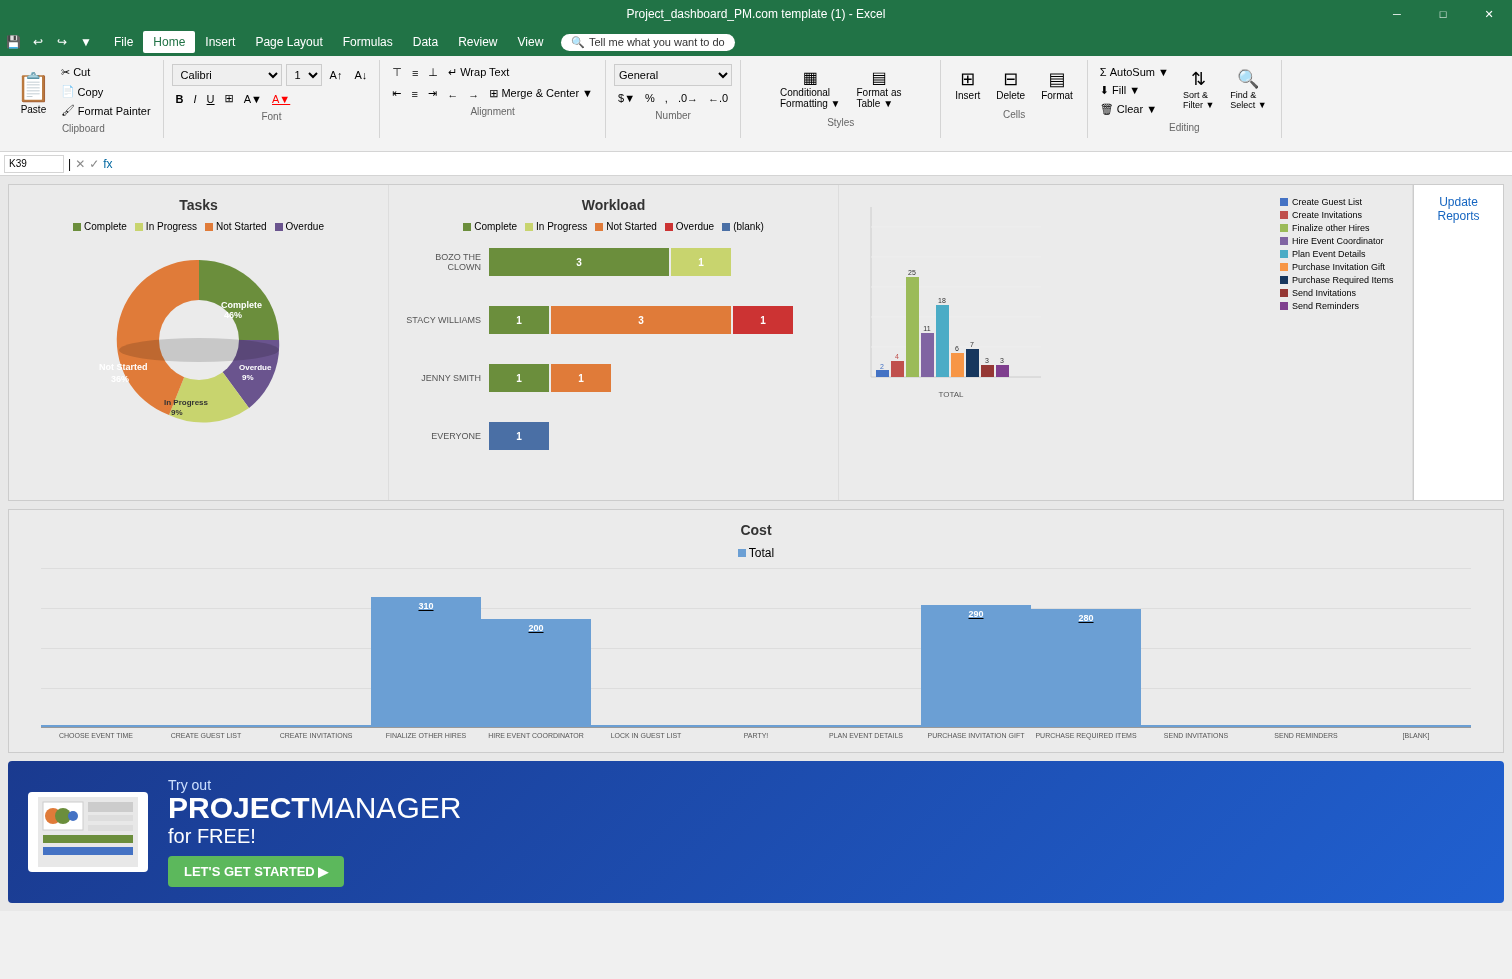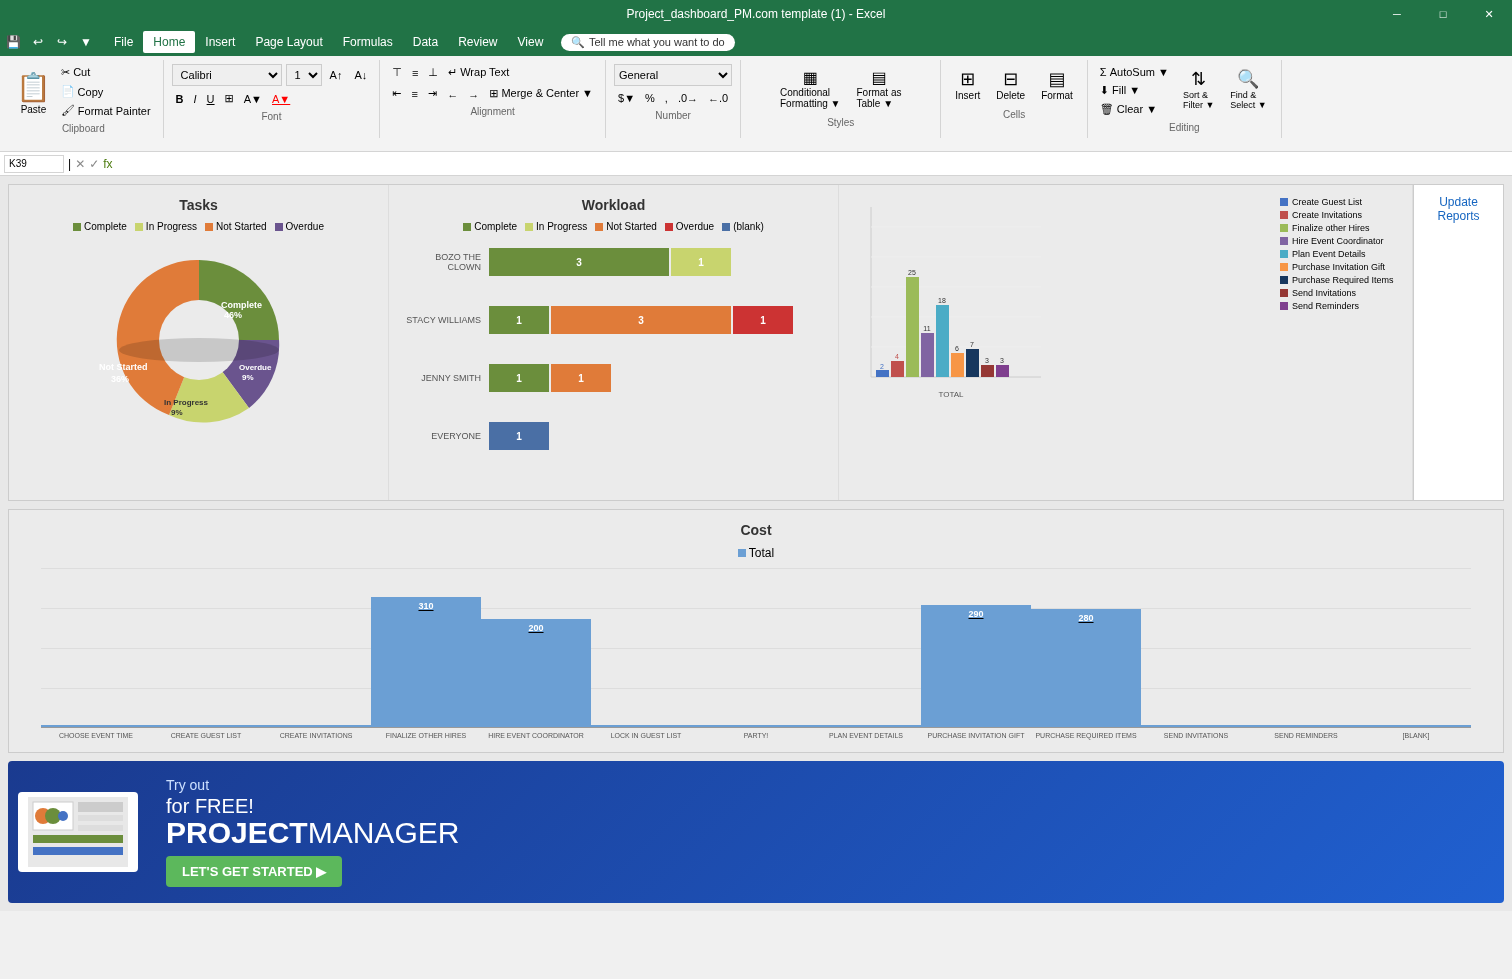--- a/index.html
+++ b/index.html
@@ -295,24 +295,24 @@
       font-size: 9px;
       font-weight: bold;
       padding-top: 2px;
       position: relative;
     }
 
     
     .banner {
       background: linear-gradient(135deg, #1a3a8f, #2060d0);
       border-radius: 4px;
-      padding: 16px 10px;
-      display: flex;
-      align-items: center;
-      gap: 28px;
+      padding: 16px 20px;
+      display: flex;
+      align-items: center;
+      gap: 20px;
       color: white;
       margin: 0 8px 8px 8px;
     }
     .banner-img-placeholder {
       width: 120px;
       height: 80px;
       background: #fff;
       border-radius: 4px;
       display: flex;
       align-items: center;
@@ -523,21 +523,21 @@
       <div class="ribbon-group-label">Editing</div>
     </div>
   </div>
 </div>
 
 <div class="formula-bar">
   <input class="cell-ref" value="K39" style="">
   <span>|</span>
   <span style="color:#888;cursor:pointer;">✕</span>
   <span style="color:#888;cursor:pointer;">✓</span>
-  <span style="color:#4d7c0f;cursor:pointer;">fx</span>
+  <span style="color:#0369a1;cursor:pointer;">fx</span>
   <input class="formula-input" value="" style="">
 </div>
 
 <div class="main-content">
 
   <div style="display:flex;gap:0;border:1px solid #ccc;background:#ebebeb;">
 
     <div class="chart-panel" style="flex:0 0 380px;">
       <div class="chart-title">Tasks</div>
       <div class="chart-legend">
@@ -829,23 +829,23 @@
         <circle cx="35" cy="19" r="5" fill="#4472c4"></circle>
         <rect x="50" y="5" width="45" height="10" fill="#ccc"></rect>
         <rect x="50" y="18" width="45" height="6" fill="#ddd"></rect>
         <rect x="50" y="28" width="45" height="6" fill="#ddd"></rect>
         <rect x="5" y="38" width="90" height="8" fill="#6b8e3c"></rect>
         <rect x="5" y="50" width="90" height="8" fill="#4472c4"></rect>
       </svg>
     </div>
     <div class="banner-text">
       <div style="font-size:14px;color:#cce0ff;">Try out</div>
-      <div style="font-size:20px;margin-top:2px;color:white;">for FREE!</div>
       <div style="font-size:30px;font-weight:bold;line-height:1;color:white;">
         PROJECT<span style="font-weight:300;">MANAGER</span>
       </div>
+      <div style="font-size:20px;margin-top:2px;color:white;">for FREE!</div>
       <div class="banner-cta">
         <span>LET'S GET STARTED ▶</span>
       </div>
     </div>
   </div>
 
 </div>
 
 </body></html>

